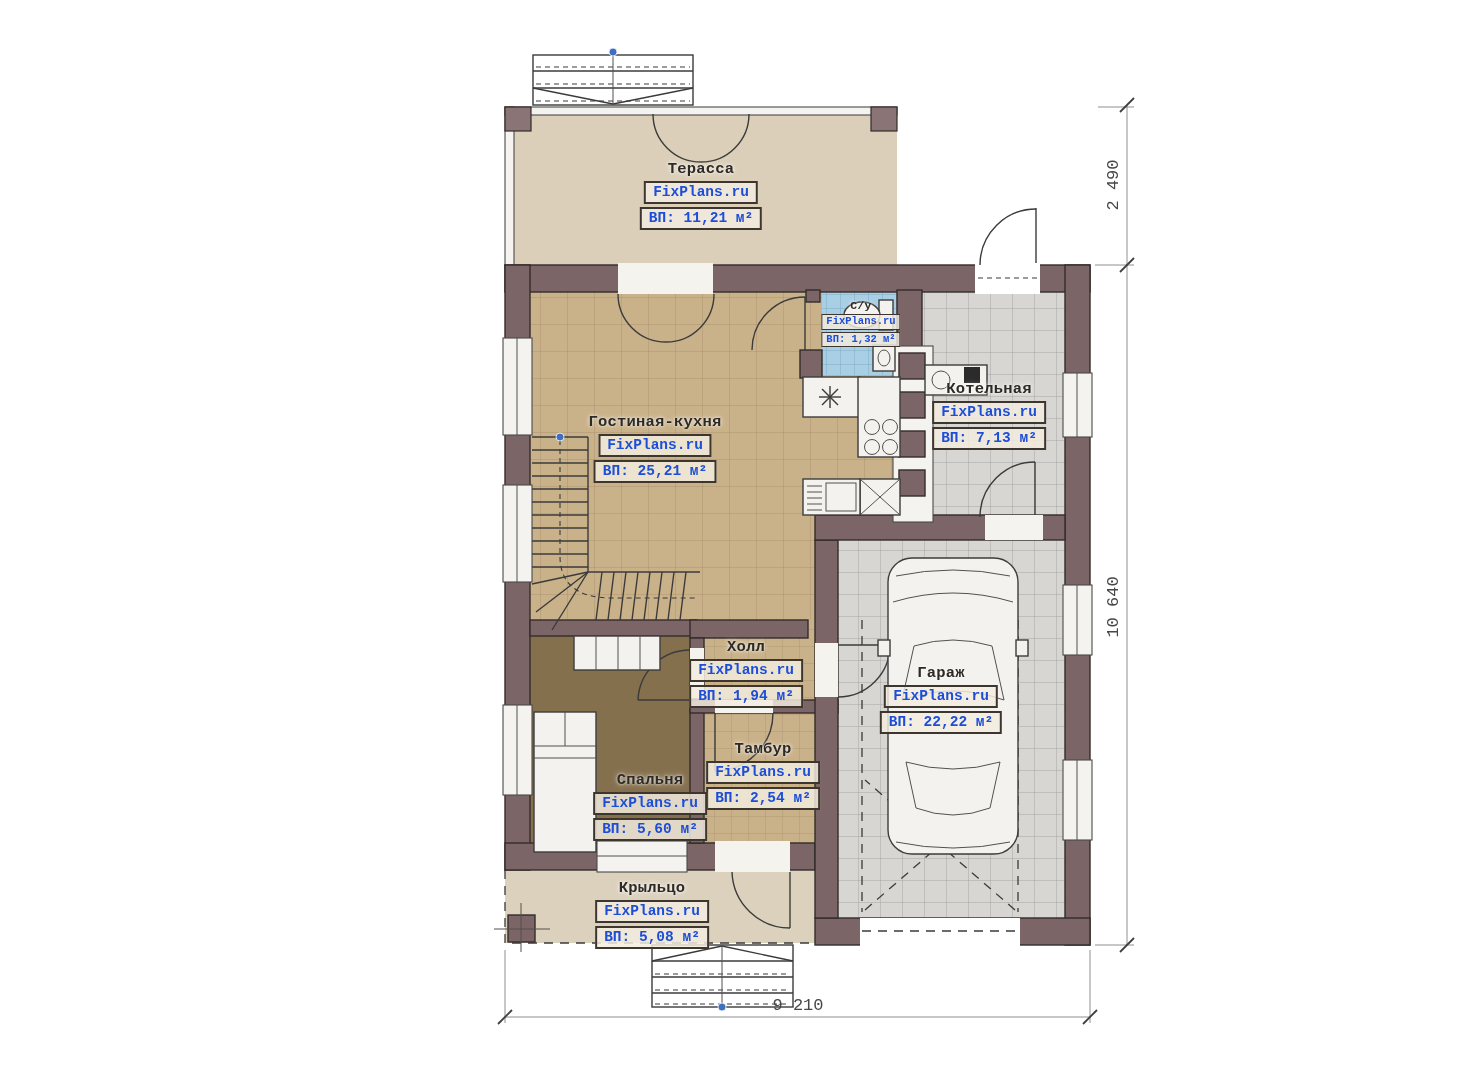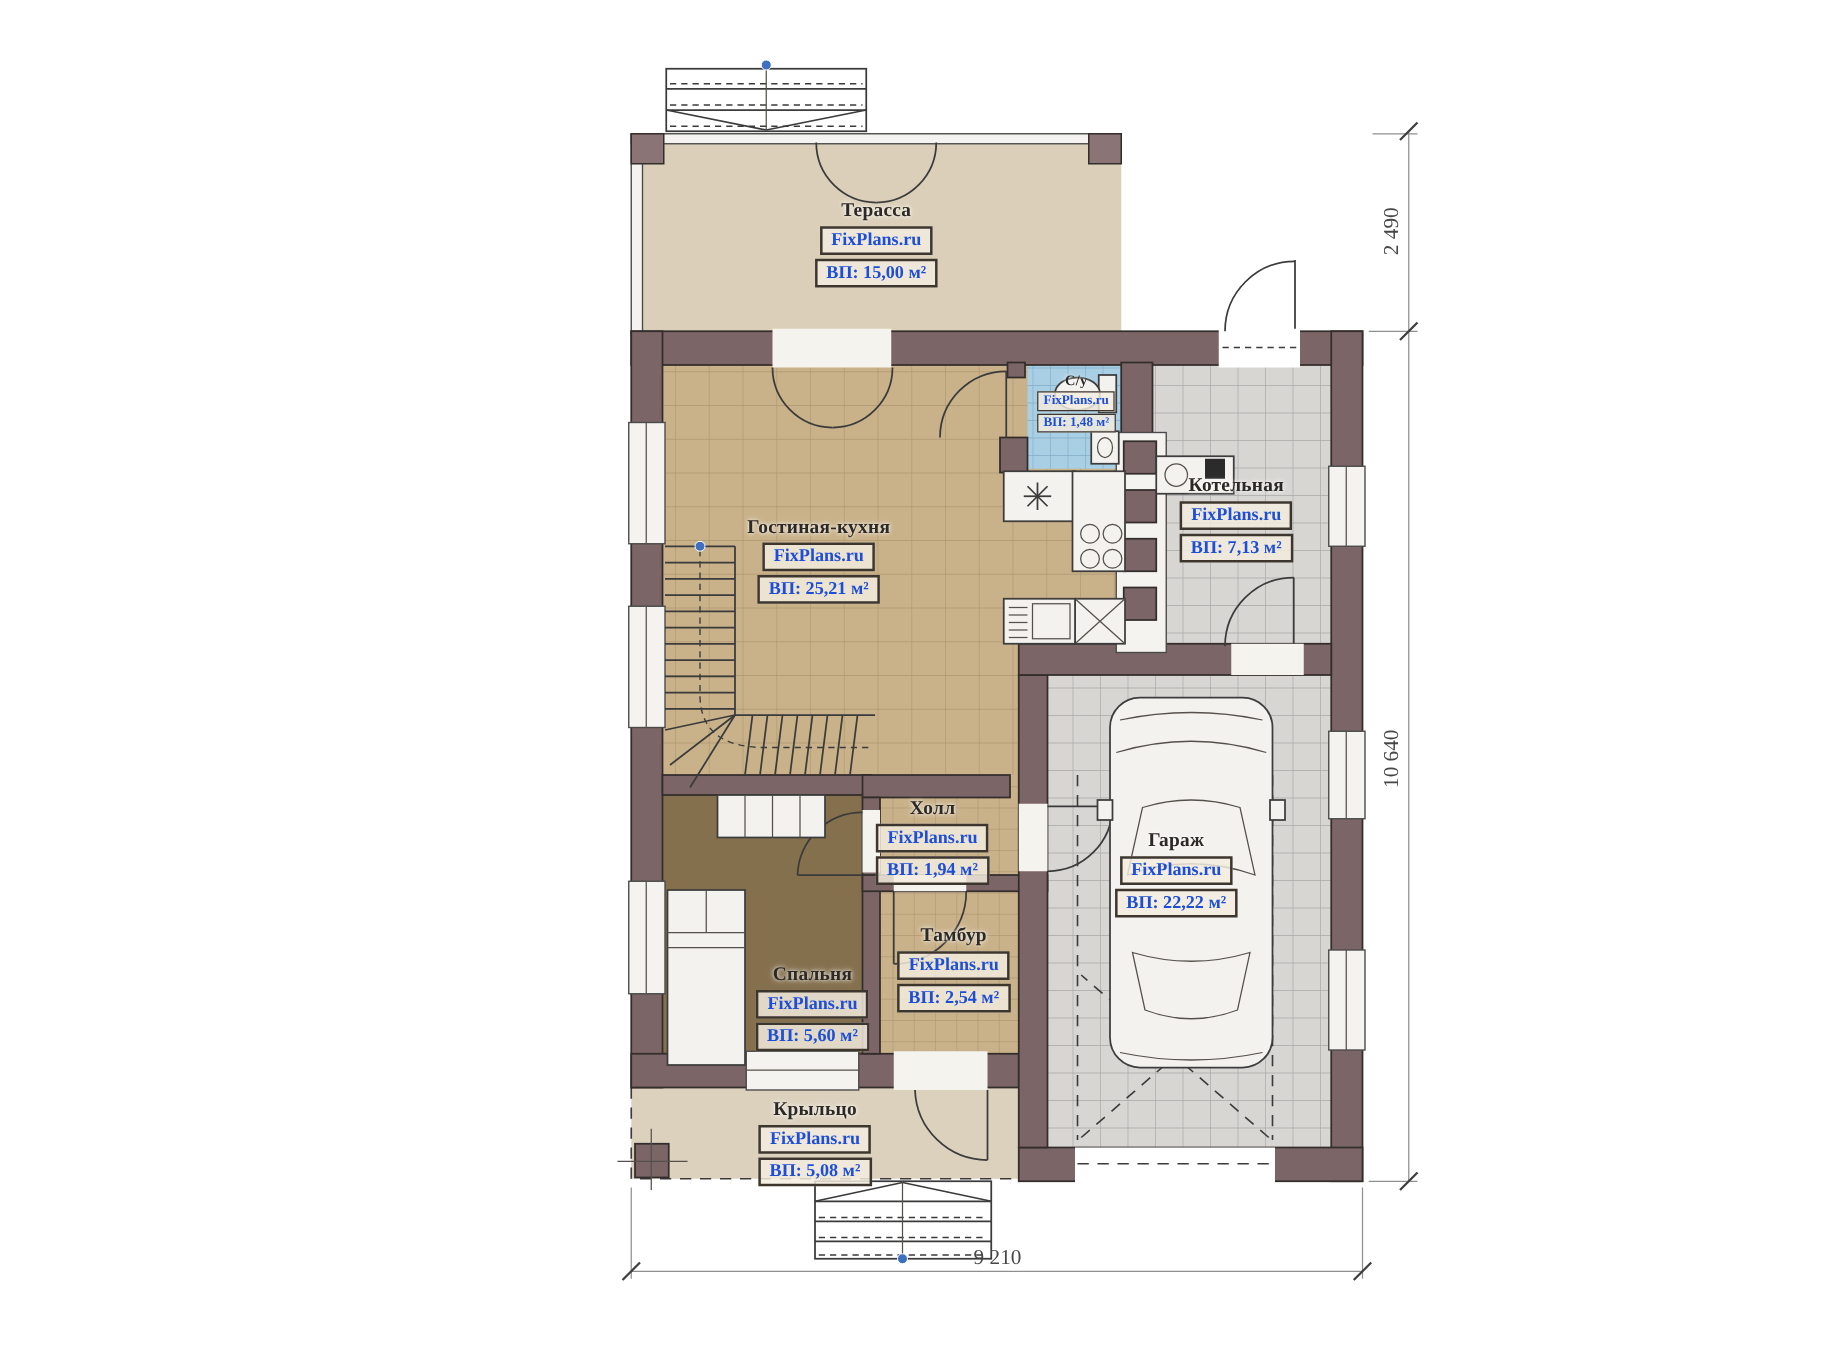--- a/index.html
+++ b/index.html
@@ -1,17 +1,17 @@
 <!DOCTYPE html>
 <html style="--wall: #7c6567; --terrace-floor: #dbcfb9; --tile-tan: #c9b189; --tile-gray: #d7d6d3; --tile-blue: #a9cfe5; --bedroom-floor: #85704e; --porch-floor: #dcd1bd;"><head>
 <meta charset="utf-8">
 <style>
   html,body{margin:0;padding:0;background:#ffffff;}
   .canvas{position:relative;width:1473px;height:1080px;background:#fff;overflow:hidden;
-          font-family:Liberation Serif, serif;}
+          font-family:Liberation Mono, monospace;}
   .plan-svg{position:absolute;left:0;top:0;}
 
   
   .f-terrace{fill:var(--terrace-floor,#dbcfb9);}
   .f-tan{fill:var(--tile-tan,#c9b189);}
   .f-gray{fill:var(--tile-gray,#d7d6d3);}
   .f-blue{fill:var(--tile-blue,#a9cfe5);}
   .f-bed{fill:var(--bedroom-floor,#85704e);}
   .f-porch{fill:var(--porch-floor,#dcd1bd);}
 
@@ -347,27 +347,27 @@
       <line x1="1090" y1="950" x2="1090" y2="1023" class="dimln"></line>
       <line x1="505" y1="1017" x2="1090" y2="1017" class="dimln"></line>
       <line x1="498" y1="1024" x2="512" y2="1010" class="tick"></line>
       <line x1="1083" y1="1024" x2="1097" y2="1010" class="tick"></line>
     </g>
   </svg>
 
   <div class="room-label" style="left:701px;top:160px">
     <div class="room-name">Терасса</div>
     <div class="label-box">FixPlans.ru</div>
-    <div class="label-box">ВП: 15,00 м²</div>
+    <div class="label-box">ВП: 11,21 м²</div>
   </div>
 
   <div class="room-label small" style="left:861px;top:299px">
     <div class="room-name">С/у</div>
     <div class="label-box">FixPlans.ru</div>
-    <div class="label-box">ВП: 1,48 м²</div>
+    <div class="label-box">ВП: 1,32 м²</div>
   </div>
 
   <div class="room-label" style="left:989px;top:380px">
     <div class="room-name">Котельная</div>
     <div class="label-box">FixPlans.ru</div>
     <div class="label-box">ВП: 7,13 м²</div>
   </div>
 
   <div class="room-label" style="left:655px;top:413px">
     <div class="room-name">Гостиная-кухня</div>

